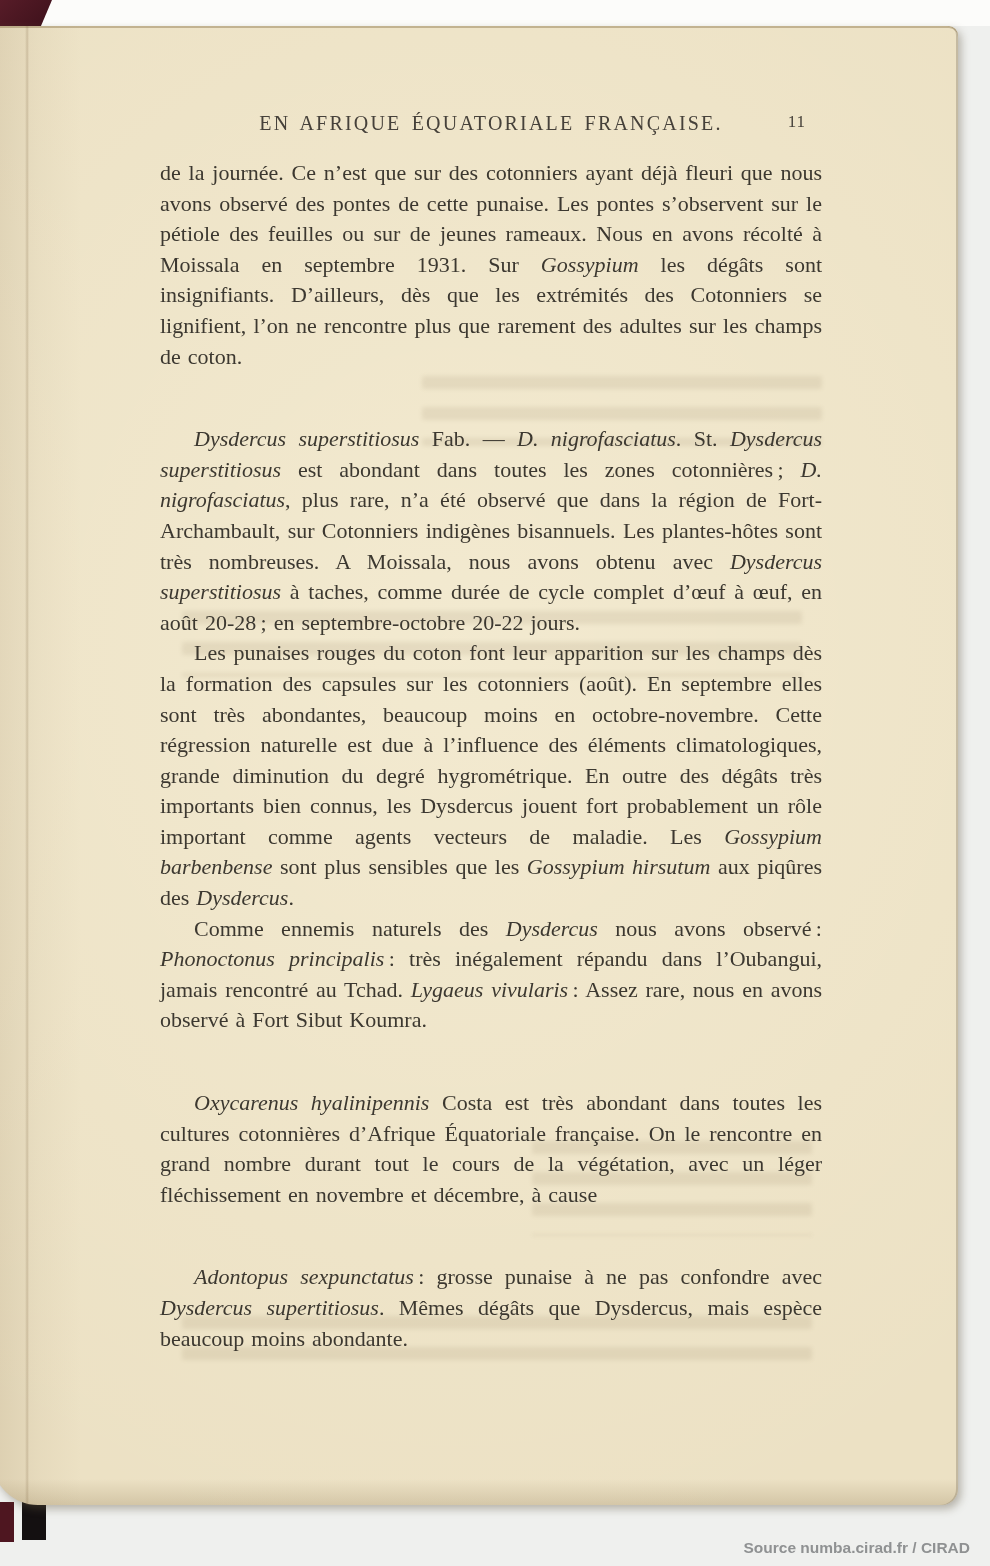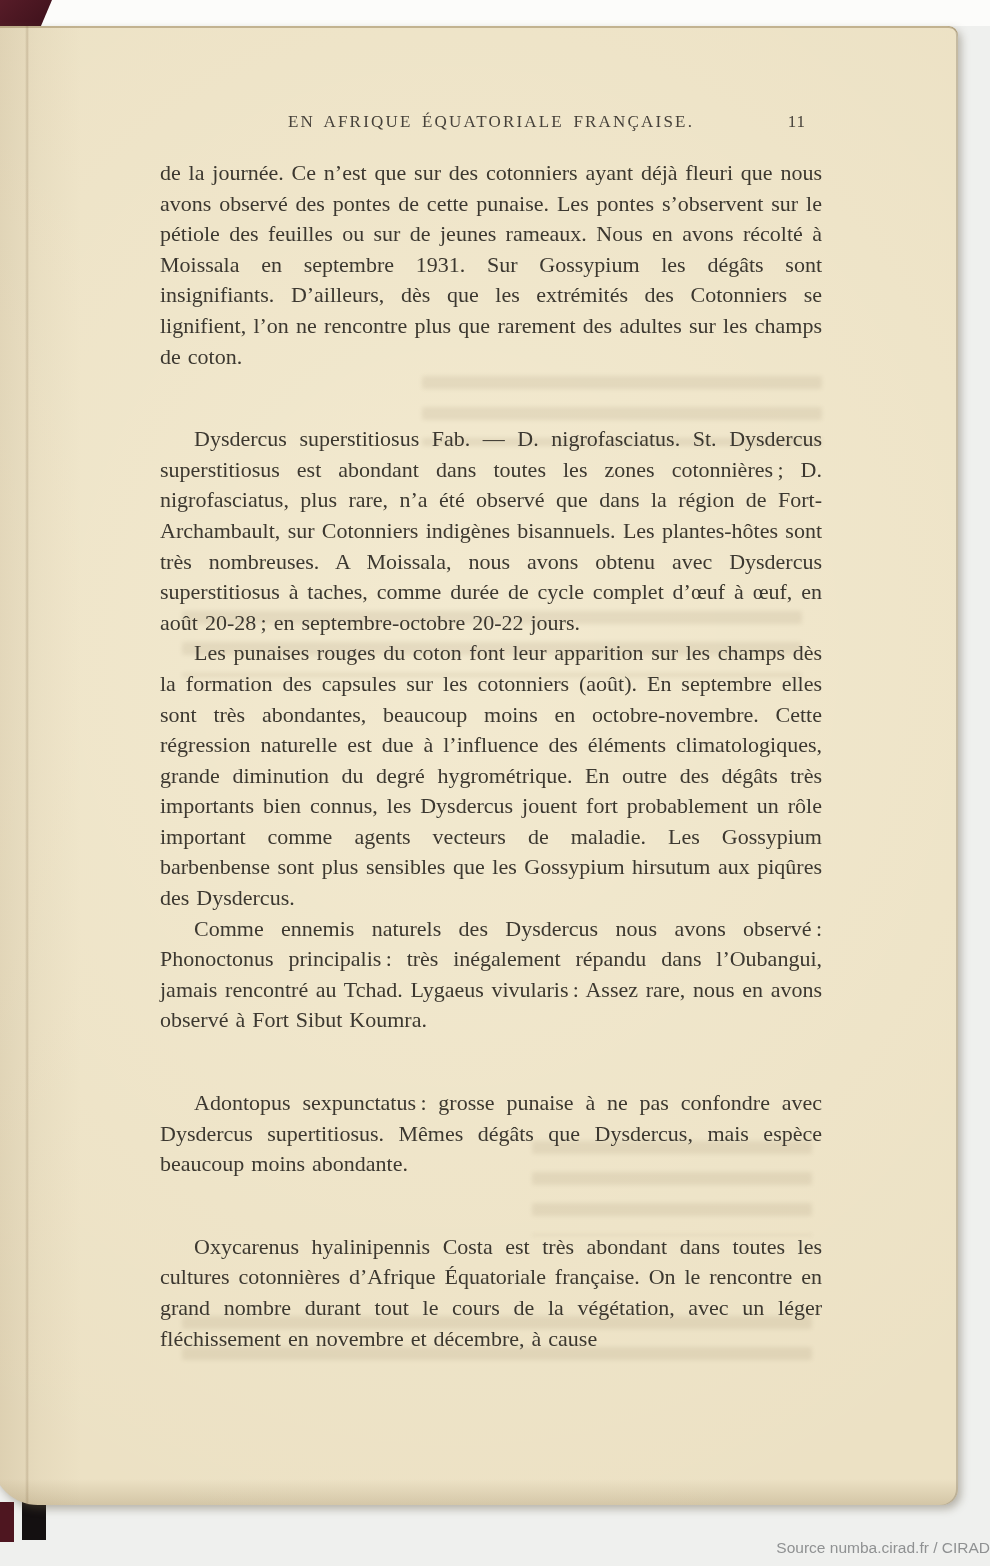--- a/index.html
+++ b/index.html
@@ -35,31 +35,31 @@
   .ghost{position:absolute;opacity:.10;filter:blur(2px);pointer-events:none;
          background:repeating-linear-gradient(180deg,rgba(104,82,48,.9) 0 13px,rgba(0,0,0,0) 13px 31px);}
   .g1{left:430px;top:350px;width:400px;height:70px;}
   .g2{left:190px;top:585px;width:620px;height:66px;}
   .g3{left:540px;top:1115px;width:280px;height:95px;}
   .g4{left:190px;top:1290px;width:630px;height:60px;}
   
   .content{position:absolute;left:168px;top:86px;width:662px;color:#3c3830;}
   .running-head{position:relative;height:22px;margin-bottom:24px;
                 text-align:center;color:#46413a;}
-  .running-head .title{font-size:17px;letter-spacing:2.2px;word-spacing:3px;}
+  .running-head .title{font-size:20px;letter-spacing:2.2px;word-spacing:3px;}
   .running-head .page-number{position:absolute;right:16px;top:0;font-size:17px;
                              letter-spacing:1px;}
   .para{margin:0;font-size:22px;line-height:30.6px;text-align:justify;
         text-indent:34px;word-spacing:1.5px;}
   .para.cont{text-indent:0;}
   .para.gap{margin-top:52px;}
-  .run.italic{}
-  .attribution{position:absolute;right:0;top:1539px;
+  .run.italic{font-style:italic;}
+  .attribution{position:absolute;right:20px;top:1539px;
                font-family:"Liberation Sans","DejaVu Sans",sans-serif;
-               font-size:15.5px;color:#8f9192;}
+               font-size:15.5px;color:#8f9192;font-weight:bold;}
 </style>
 </head>
 <body>
 
 <div class="screen">
   <div class="top-strip"></div>
   <div class="cover-top-left"></div>
   <div class="cover-bottom-black"></div>
   <div class="cover-bottom-maroon"></div>
 
@@ -73,19 +73,19 @@
     <div class="content">
       <div class="running-head">
         <span class="title">EN AFRIQUE ÉQUATORIALE FRANÇAISE.</span>
         <span class="page-number">11</span>
       </div>
 
       <p class="para cont"><span class="run normal">de la journée. Ce n’est que sur des cotonniers ayant déjà fleuri que nous avons observé des pontes de cette punaise. Les pontes s’observent sur le pétiole des feuilles ou sur de jeunes rameaux. Nous en avons récolté à Moissala en septembre 1931. Sur </span><span class="run italic">Gossypium</span><span class="run normal"> les dégâts sont insignifiants. D’ailleurs, dès que les extrémités des Cotonniers se lignifient, l’on ne rencontre plus que rarement des adultes sur les champs de coton.</span></p>
       <p class="para gap"><span class="run italic">Dysdercus superstitiosus</span><span class="run normal"> Fab. — </span><span class="run italic">D. nigrofasciatus</span><span class="run normal">. St. </span><span class="run italic">Dysdercus superstitiosus</span><span class="run normal"> est abondant dans toutes les zones cotonnières ; </span><span class="run italic">D. nigrofasciatus</span><span class="run normal">, plus rare, n’a été observé que dans la région de Fort-Archambault, sur Cotonniers indigènes bisannuels. Les plantes-hôtes sont très nombreuses. A Moissala, nous avons obtenu avec </span><span class="run italic">Dysdercus superstitiosus</span><span class="run normal"> à taches, comme durée de cycle complet d’œuf à œuf, en août 20-28 ; en septembre-octobre 20-22 jours.</span></p>
       <p class="para"><span class="run normal">Les punaises rouges du coton font leur apparition sur les champs dès la formation des capsules sur les cotonniers (août). En septembre elles sont très abondantes, beaucoup moins en octobre-novembre. Cette régression naturelle est due à l’influence des éléments climatologiques, grande diminution du degré hygrométrique. En outre des dégâts très importants bien connus, les Dysdercus jouent fort probablement un rôle important comme agents vecteurs de maladie. Les </span><span class="run italic">Gossypium barbenbense</span><span class="run normal"> sont plus sensibles que les </span><span class="run italic">Gossypium hirsutum</span><span class="run normal"> aux piqûres des </span><span class="run italic">Dysdercus</span><span class="run normal">.</span></p>
       <p class="para"><span class="run normal">Comme ennemis naturels des </span><span class="run italic">Dysdercus</span><span class="run normal"> nous avons observé : </span><span class="run italic">Phonoctonus principalis</span><span class="run normal"> : très inégalement répandu dans l’Oubangui, jamais rencontré au Tchad. </span><span class="run italic">Lygaeus vivularis</span><span class="run normal"> : Assez rare, nous en avons observé à Fort Sibut Koumra.</span></p>
+      <p class="para gap"><span class="run italic">Oxycarenus hyalinipennis</span><span class="run normal"> Costa est très abondant dans toutes les cultures cotonnières d’Afrique Équatoriale française. On le rencontre en grand nombre durant tout le cours de la végétation, avec un léger fléchissement en novembre et décembre, à cause</span></p>
       <p class="para gap"><span class="run italic">Adontopus sexpunctatus</span><span class="run normal"> : grosse punaise à ne pas confondre avec </span><span class="run italic">Dysdercus supertitiosus</span><span class="run normal">. Mêmes dégâts que Dysdercus, mais espèce beaucoup moins abondante.</span></p>
-      <p class="para gap"><span class="run italic">Oxycarenus hyalinipennis</span><span class="run normal"> Costa est très abondant dans toutes les cultures cotonnières d’Afrique Équatoriale française. On le rencontre en grand nombre durant tout le cours de la végétation, avec un léger fléchissement en novembre et décembre, à cause</span></p>
     </div>
   </div>
 
   <div class="attribution">Source numba.cirad.fr / CIRAD</div>
 </div>
 
 </body></html>

